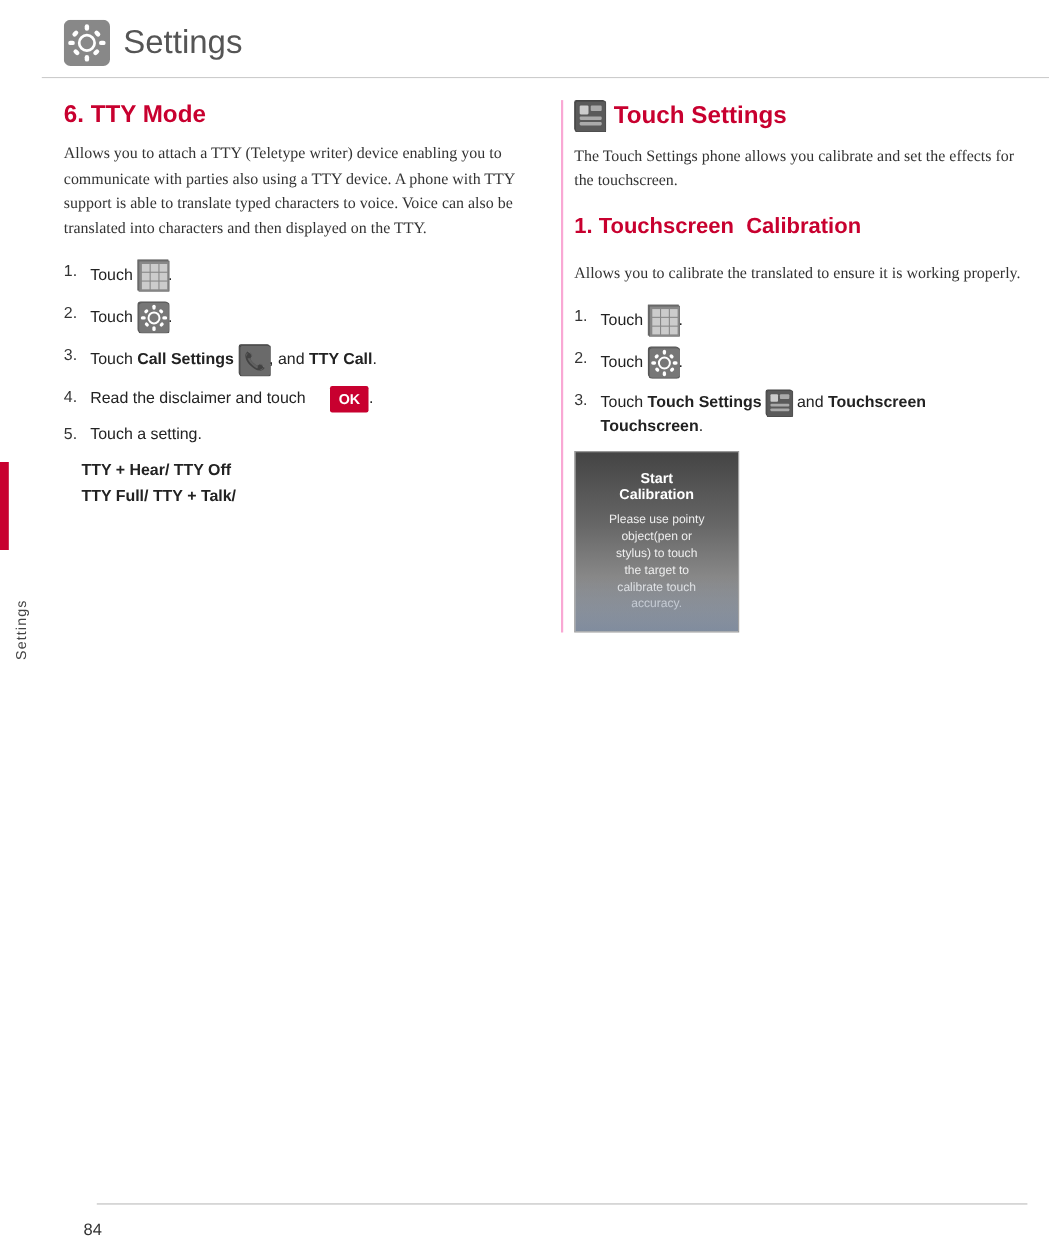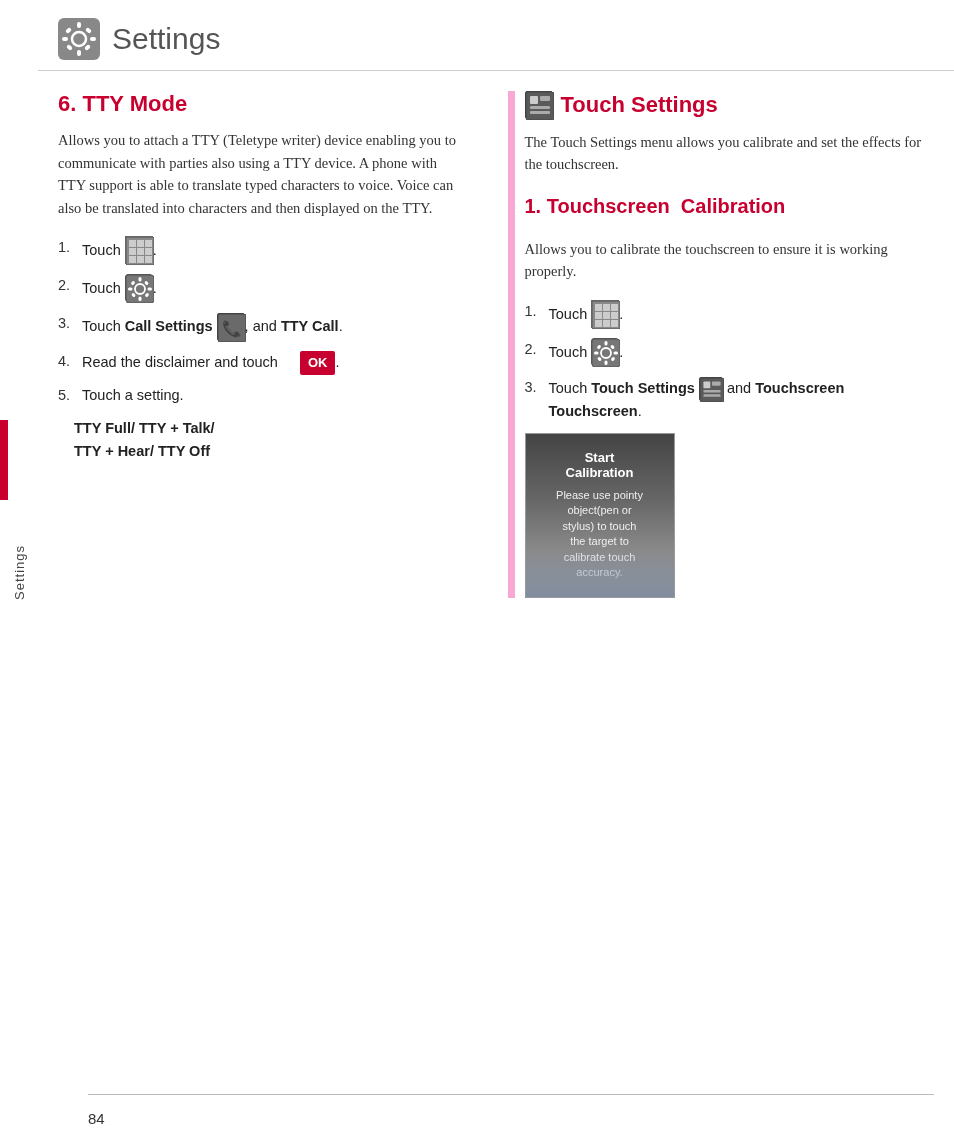--- a/index.html
+++ b/index.html
@@ -82,21 +82,21 @@
       gap: 30px;
       justify-content: center;
     }
     .col-left {
       flex: 1;
       padding-right: 10px;
     }
     .col-right {
       flex: 1;
       padding-left: 10px;
-      border-left: 7px solid #f9a8d4;
+      border-left: 2px solid #f9a8d4;
     }
 
     
     .section-title-pink {
       color: #c8002f;
       font-size: 22px;
       font-weight: bold;
       margin-bottom: 12px;
       line-height: 1.2;
     }
@@ -186,21 +186,21 @@
       font-size: 11px;
       color: #eee;
       text-align: center;
       line-height: 1.4;
     }
 
     
     .page-number {
       position: absolute;
       bottom: 18px;
-      left: 50px;
+      left: 38px;
       font-size: 15px;
       color: #333;
     }
 
     
     .step-block {
       display: flex;
       margin-bottom: 10px;
       font-size: 14.5px;
       line-height: 1.5;
@@ -340,46 +340,46 @@
       </div>
 
       <div class="step-block">
         <span class="step-num">5.</span>
         <span class="step-content">
           Touch a setting.
         </span>
       </div>
 
       <div class="tty-options">
+        <div>TTY + Hear/ TTY Off</div>
         <div>TTY Full/ TTY + Talk/</div>
-        <div>TTY + Hear/ TTY Off</div>
       </div>
 
     </div>
 
     <div class="col-right">
 
       <div style="display:flex; align-items:center; margin-bottom:12px;">
         <span class="touch-settings-icon" style="margin-right:8px;">
           <svg viewBox="0 0 28 28" width="28" height="28" xmlns="http://www.w3.org/2000/svg">
             <rect width="28" height="28" rx="2" fill="#5a5a5a" stroke="#444" stroke-width="1"></rect>
             <rect x="4" y="4" width="8" height="8" rx="1" fill="#ccc"></rect>
             <rect x="14" y="4" width="10" height="5" rx="1" fill="#aaa"></rect>
             <rect x="4" y="14" width="20" height="3" rx="1" fill="#aaa"></rect>
             <rect x="4" y="19" width="20" height="3" rx="1" fill="#aaa"></rect>
           </svg>
         </span>
         <h2 class="section-title-pink" style="margin-bottom:0;">Touch Settings</h2>
       </div>
 
-      <p class="section-body">The Touch Settings menu allows you calibrate and set the effects for the touchscreen.</p>
+      <p class="section-body">The Touch Settings phone allows you calibrate and set the effects for the touchscreen.</p>
 
       <h3 class="section-title-pink" style="font-size:20px; margin-bottom:20px;">1. Touchscreen&nbsp; Calibration</h3>
 
-      <p class="section-body">Allows you to calibrate the touchscreen to ensure it is working properly.</p>
+      <p class="section-body">Allows you to calibrate the translated to ensure it is working properly.</p>
 
       <div class="step-block">
         <span class="step-num">1.</span>
         <span class="step-content">
           Touch
           <span class="icon-apps">
             <svg viewBox="0 0 28 28" width="28" height="28" xmlns="http://www.w3.org/2000/svg">
               <rect width="28" height="28" fill="#888" stroke="#555" stroke-width="1"></rect>
               <rect x="3" y="3" width="7" height="7" fill="#ccc"></rect>
               <rect x="11" y="3" width="7" height="7" fill="#ccc"></rect>

